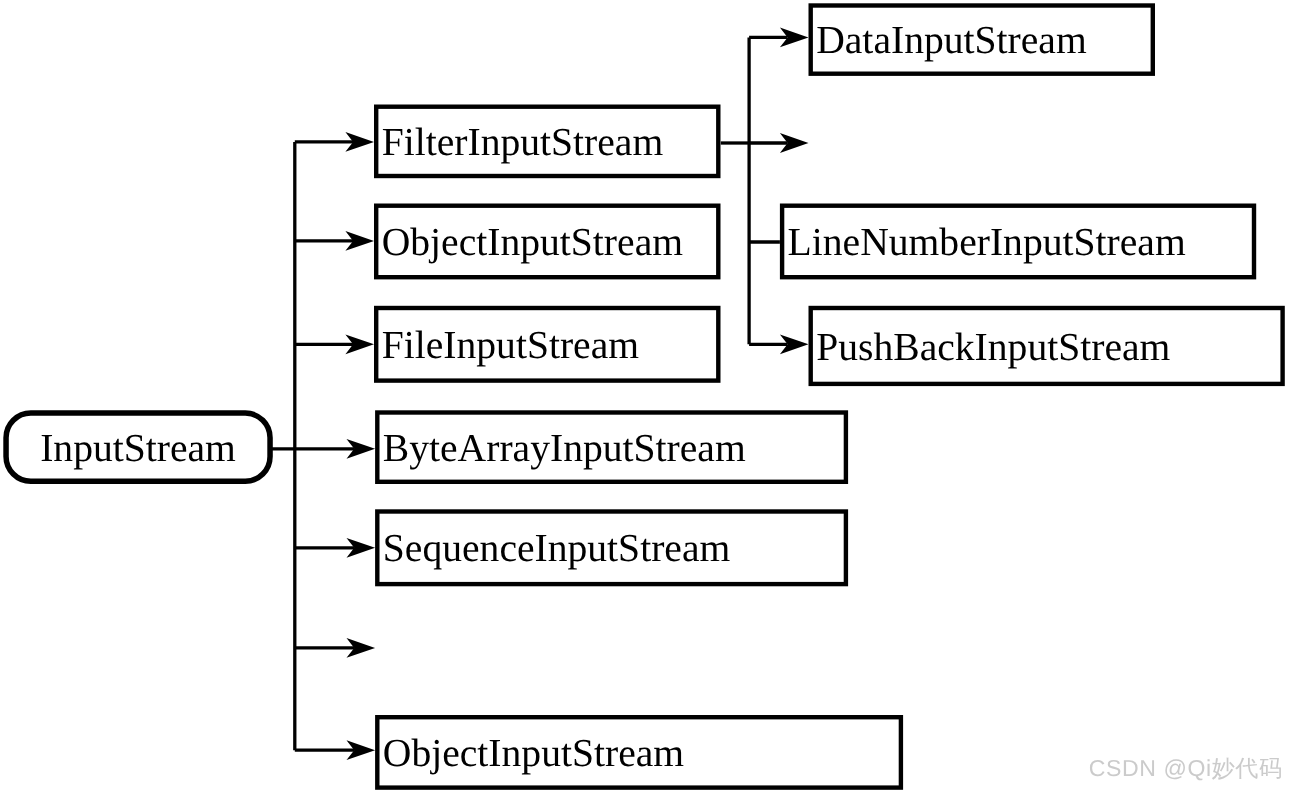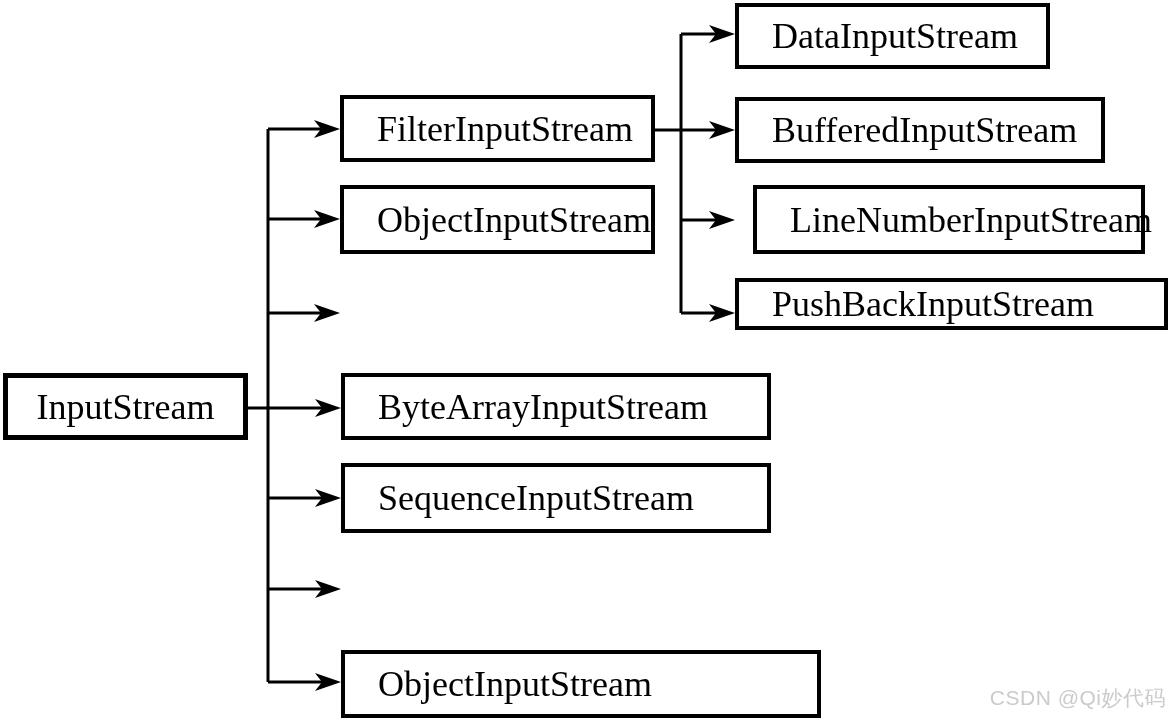--- a/index.html
+++ b/index.html
@@ -32,30 +32,31 @@
   .connector-layer polygon{
     fill:var(--line-color);
     stroke:none;
   }
   .node{
     position:absolute;
     background:var(--box-bg);
     border:4px solid var(--box-border);
     display:flex;
     align-items:center;
-    padding-left:33px;
+    padding-left:3px;
     font-size:36px;
     color:var(--text-color);
     white-space:nowrap;
     line-height:1;
   }
   .node.root{
     border-width:5px;
     padding-left:0;
     justify-content:center;
+    border-radius:25px;
   }
   .watermark{
     position:absolute;
     right:6px;
     bottom:8px;
     font-family:"Liberation Sans","DejaVu Sans",sans-serif;
     font-size:21px;
     color:var(--watermark-color);
     text-shadow:1px 1px 0 rgba(255,255,255,0.9);
     letter-spacing:0.5px;
@@ -101,38 +102,38 @@
   <div class="node root" style="left:3px;top:373px;width:245px;height:67px">
     <span>InputStream</span>
   </div>
 
   <div class="node" style="left:340px;top:95px;width:315px;height:67px">
     <span>FilterInputStream</span>
   </div>
   <div class="node" style="left:340px;top:185px;width:315px;height:69px">
     <span>ObjectInputStream</span>
   </div>
+  <div class="node" style="left:340px;top:278px;width:315px;height:70px">
+    <span>FileInputStream</span>
+  </div>
   <div class="node" style="left:341px;top:463px;width:430px;height:70px">
     <span>SequenceInputStream</span>
   </div>
   <div class="node" style="left:341px;top:373px;width:430px;height:67px">
     <span>ByteArrayInputStream</span>
   </div>
   <div class="node" style="left:341px;top:650px;width:480px;height:68px">
     <span>ObjectInputStream</span>
   </div>
 
   <div class="node" style="left:735px;top:3px;width:315px;height:66px">
     <span>DataInputStream</span>
   </div>
-  <div class="node" style="left:735px;top:97px;width:370px;height:66px">
-    <span>BufferedInputStream</span>
-  </div>
-  <div class="node" style="left:753px;top:185px;width:392px;height:69px">
+  <div class="node" style="left:709px;top:185px;width:433px;height:69px">
     <span>LineNumberInputStream</span>
   </div>
-  <div class="node" style="left:735px;top:278px;width:433px;height:52px">
+  <div class="node" style="left:735px;top:278px;width:433px;height:73px">
     <span>PushBackInputStream</span>
   </div>
 
   <div class="watermark">CSDN @Qi妙代码</div>
 
 </div>
 
 </body></html>

